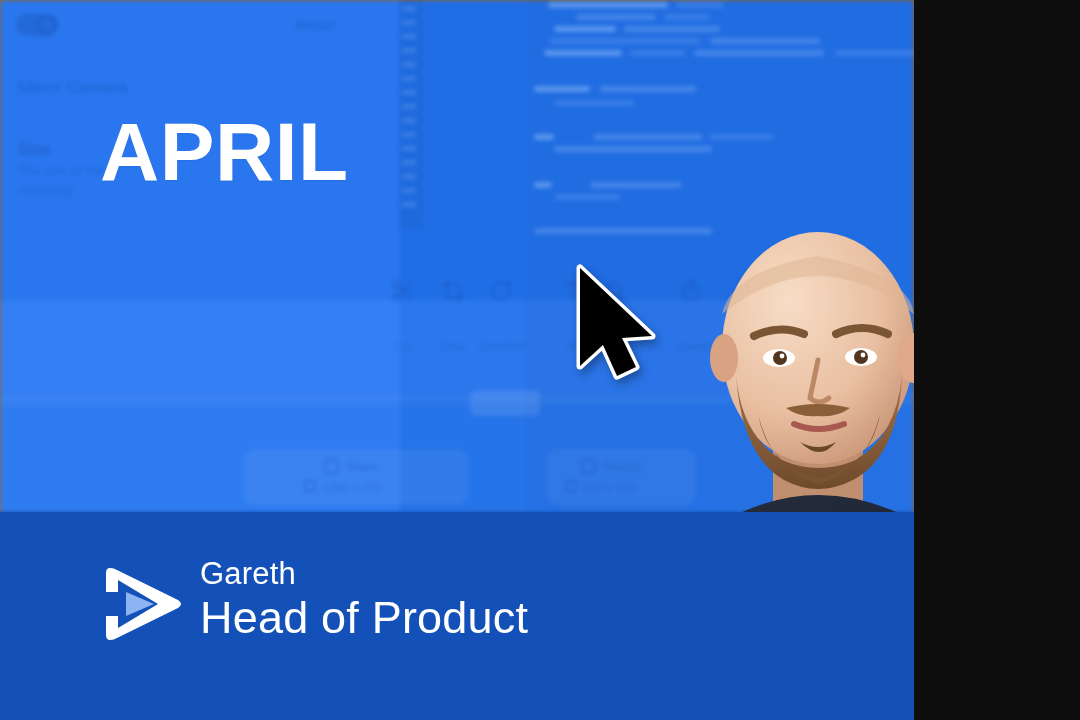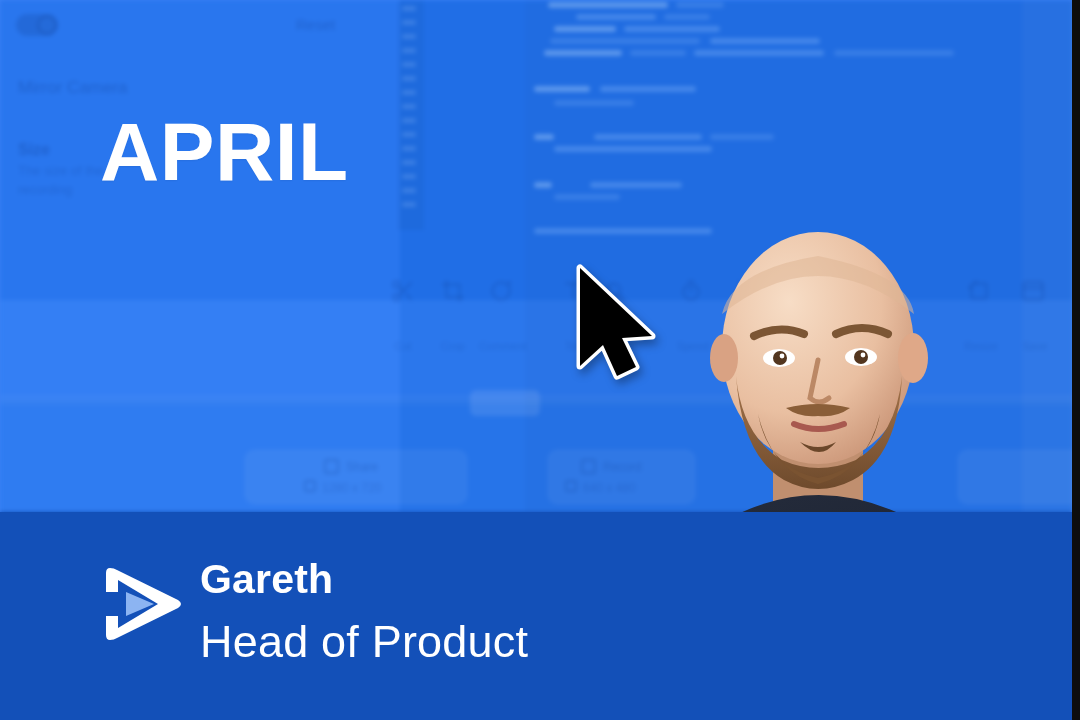--- a/index.html
+++ b/index.html
@@ -3,25 +3,25 @@
 <meta charset="utf-8">
 <title>April Product Updates</title>
 <style>
   html, body {
     margin: 0;
     padding: 0;
     background: #0d0d0d;
   }
   #stage {
     position: relative;
-    width: 1072px;
+    width: 914px;
     height: 720px;
     overflow: hidden;
     font-family: "Liberation Sans", sans-serif;
-    background: #3b82f6;
+    background: #a16207;
     -webkit-font-smoothing: antialiased;
   }
 
   
   #bg-app {
     position: absolute;
     inset: 0;
     filter: blur(2.2px);
   }
   .bg-band {
@@ -246,33 +246,33 @@
     height: 92px;
   }
   #name-block {
     position: absolute;
     left: 200px;
     top: 46px;
   }
   #presenter-name {
     display: block;
     color: #ffffff;
-    font-size: 41px;
-    font-weight: bold;
+    font-size: 31px;
+    font-weight: normal;
     line-height: 1.05;
     letter-spacing: 0.2px;
   }
   #presenter-role {
     display: block;
     color: #ffffff;
     font-size: 45px;
     font-weight: normal;
     line-height: 1.12;
     letter-spacing: 0.2px;
-    margin-top: 16px;
+    margin-top: 2px;
   }
 </style>
 </head>
 <body>
 
 <div id="stage">
 
   <div id="bg-app">
 
     <div class="bg-band" id="band-top"></div>

